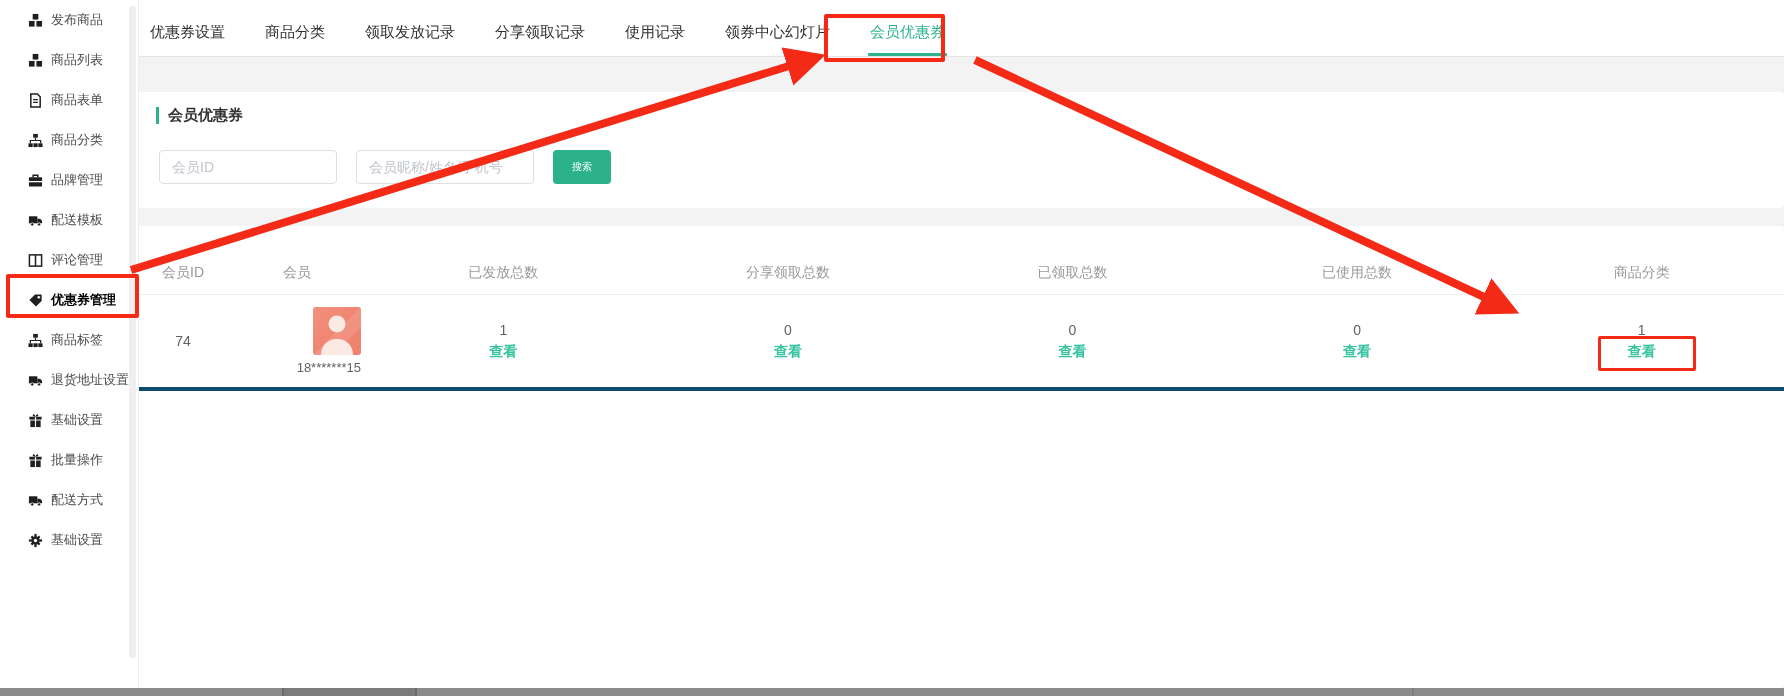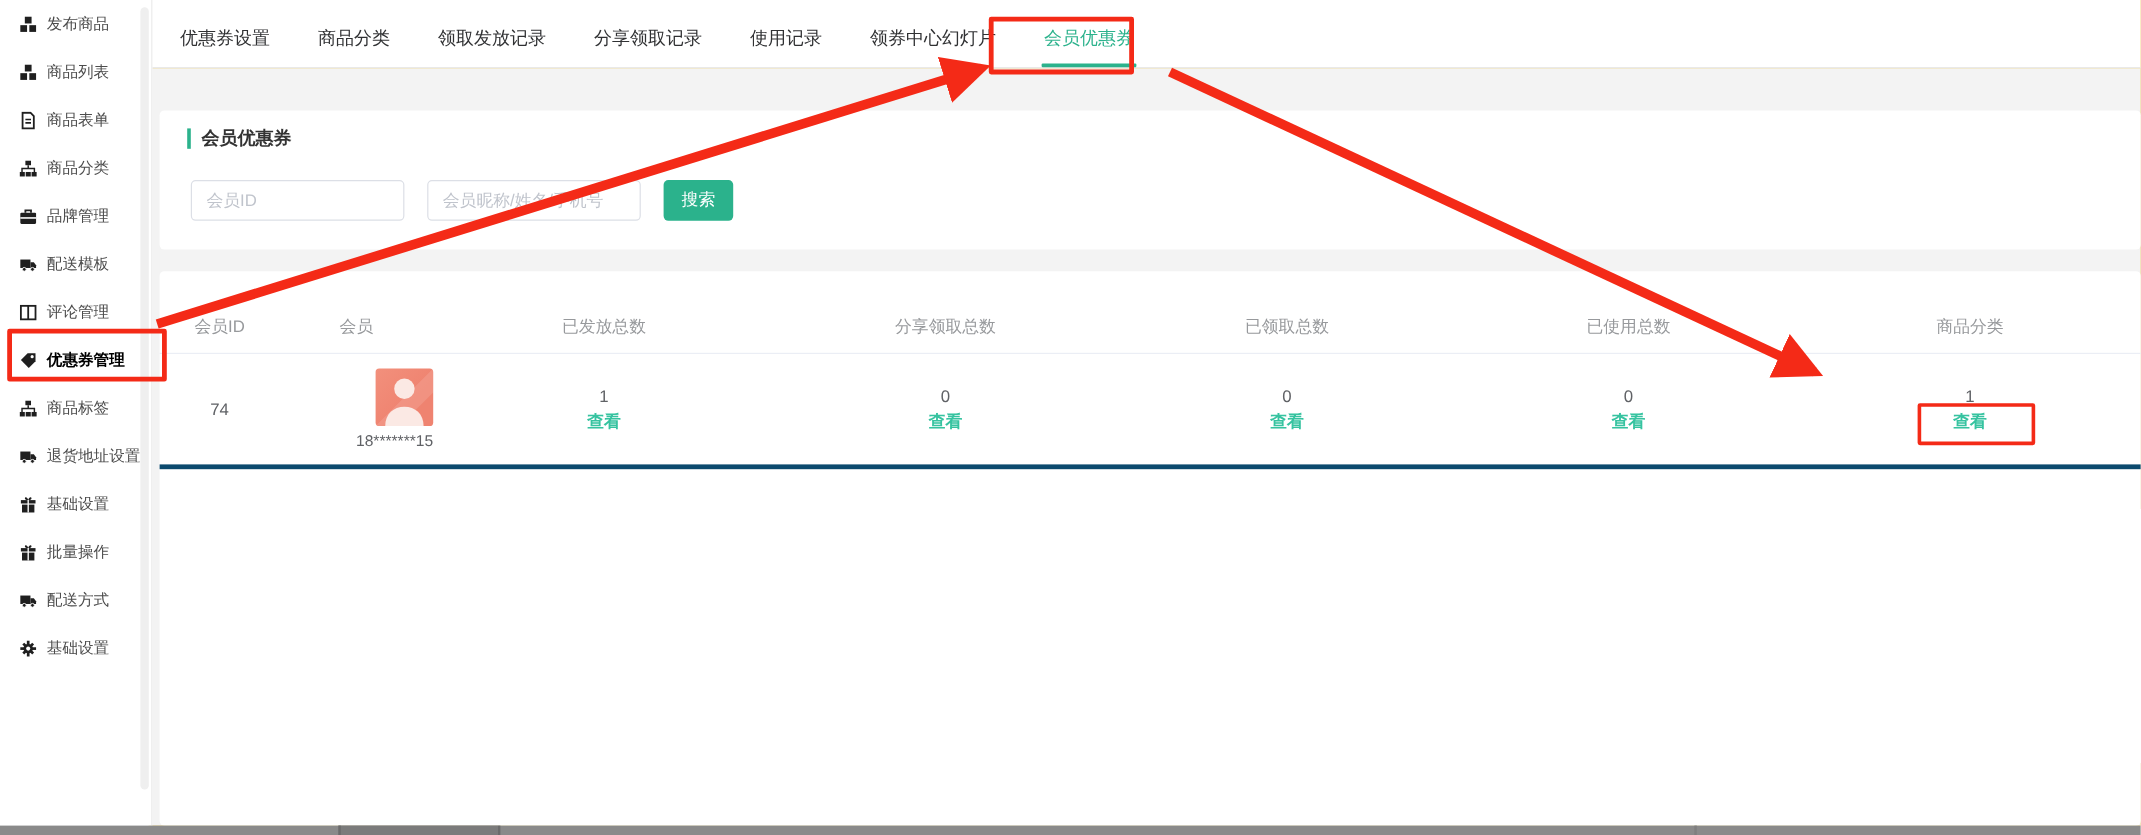--- a/index.html
+++ b/index.html
@@ -1,20 +1,20 @@
 <!DOCTYPE html>
 <html style="--accent: #2bb28c; --link: #36c3a0; --red: #f42a17;"><head>
 <meta charset="utf-8">
 <style>
   * { margin:0; padding:0; box-sizing:border-box; }
   html,body { width:1784px; height:696px; overflow:hidden; }
   body { font-family:"Liberation Sans","DejaVu Sans",sans-serif; background:#fff; position:relative; }
 
   
-  .sidebar { position:absolute; left:4px; top:0; width:123px; height:688px; background:#fff; border-right:1px solid #ececec; z-index:5; }
+  .sidebar { position:absolute; left:16px; top:0; width:123px; height:688px; background:#fff; border-right:1px solid #ececec; z-index:5; }
   .side-scroll { position:absolute; right:2px; top:6px; width:7px; height:652px; background:#efefef; border-radius:4px; }
   .side-items { padding-top:0; }
   .side-item { height:40px; display:flex; align-items:center; padding-left:12px; cursor:pointer; color:#4c4c4c; font-size:13px; white-space:nowrap; }
   .side-item .ic { width:15px; height:15px; margin-right:8px; flex:0 0 15px; color:#1f1f1f; display:inline-flex; }
   .side-item .ic svg { width:15px; height:15px; }
   .side-item.active { color:#000; font-weight:bold;padding-left:12px; }
 
   
   .main { position:absolute; left:124px; top:0; right:0; height:688px; background:#eab308; }
   .tabbar { position:absolute; left:0; top:0; right:0; height:57px; background:#fff; border-bottom:1px solid #e4e4e4; display:flex; align-items:flex-end; padding-left:24px; }
@@ -28,21 +28,21 @@
   .card { background:#fff; border-radius:4px; }
   .search-card { position:absolute; left:9px; top:35px; right:0; height:116px; padding-left:23px; }
   .sec-title { display:flex; align-items:center; margin-top:14px; }
   .sec-title .bar { width:3px; height:17px; background:var(--accent); margin-right:9px; }
   .sec-title span { font-size:15px; font-weight:bold; color:#333; }
   .search-row { display:flex; align-items:center; margin-top:25px; }
   .inp { height:34px; border:1px solid #dcdfe6; border-radius:4px; padding:0 12px; font-size:14px; color:#333; outline:none; font-family:inherit; }
   .inp::placeholder { color:#c0c4cc; }
   .inp-id { width:178px; margin-left:3px; }
   .inp-info { width:178px; margin-left:19px; }
-  .btn-search { width:58px; height:34px; margin-left:19px; background:var(--accent); color:#fff; border:none; border-radius:4px; font-size:14px; cursor:pointer; font-family:inherit; }
+  .btn-search { width:58px; height:34px; margin-left:19px; background:var(--accent); color:#fff; border:none; border-radius:4px; font-size:10px; cursor:pointer; font-family:inherit; }
 
   
   .table-card { position:absolute; left:9px; top:169px; right:0; bottom:0; }
   .tgrid { display:grid; grid-template-columns:100px 128px repeat(5,1fr); }
   .thead { height:69px; border-bottom:1px solid #ebeef5; align-items:end; }
   .th { font-size:14px; color:#97999c; text-align:center; padding-bottom:12px; }
   .trow { height:96px; border-bottom:4px solid #0c4a6e; align-items:center; }
   .td { text-align:center; font-size:14px; color:#606266; }
   .cell-count { display:flex; flex-direction:column; align-items:center; gap:5px; }
   .view-link { color:var(--link); font-size:14px; cursor:pointer;font-weight:bold; }

